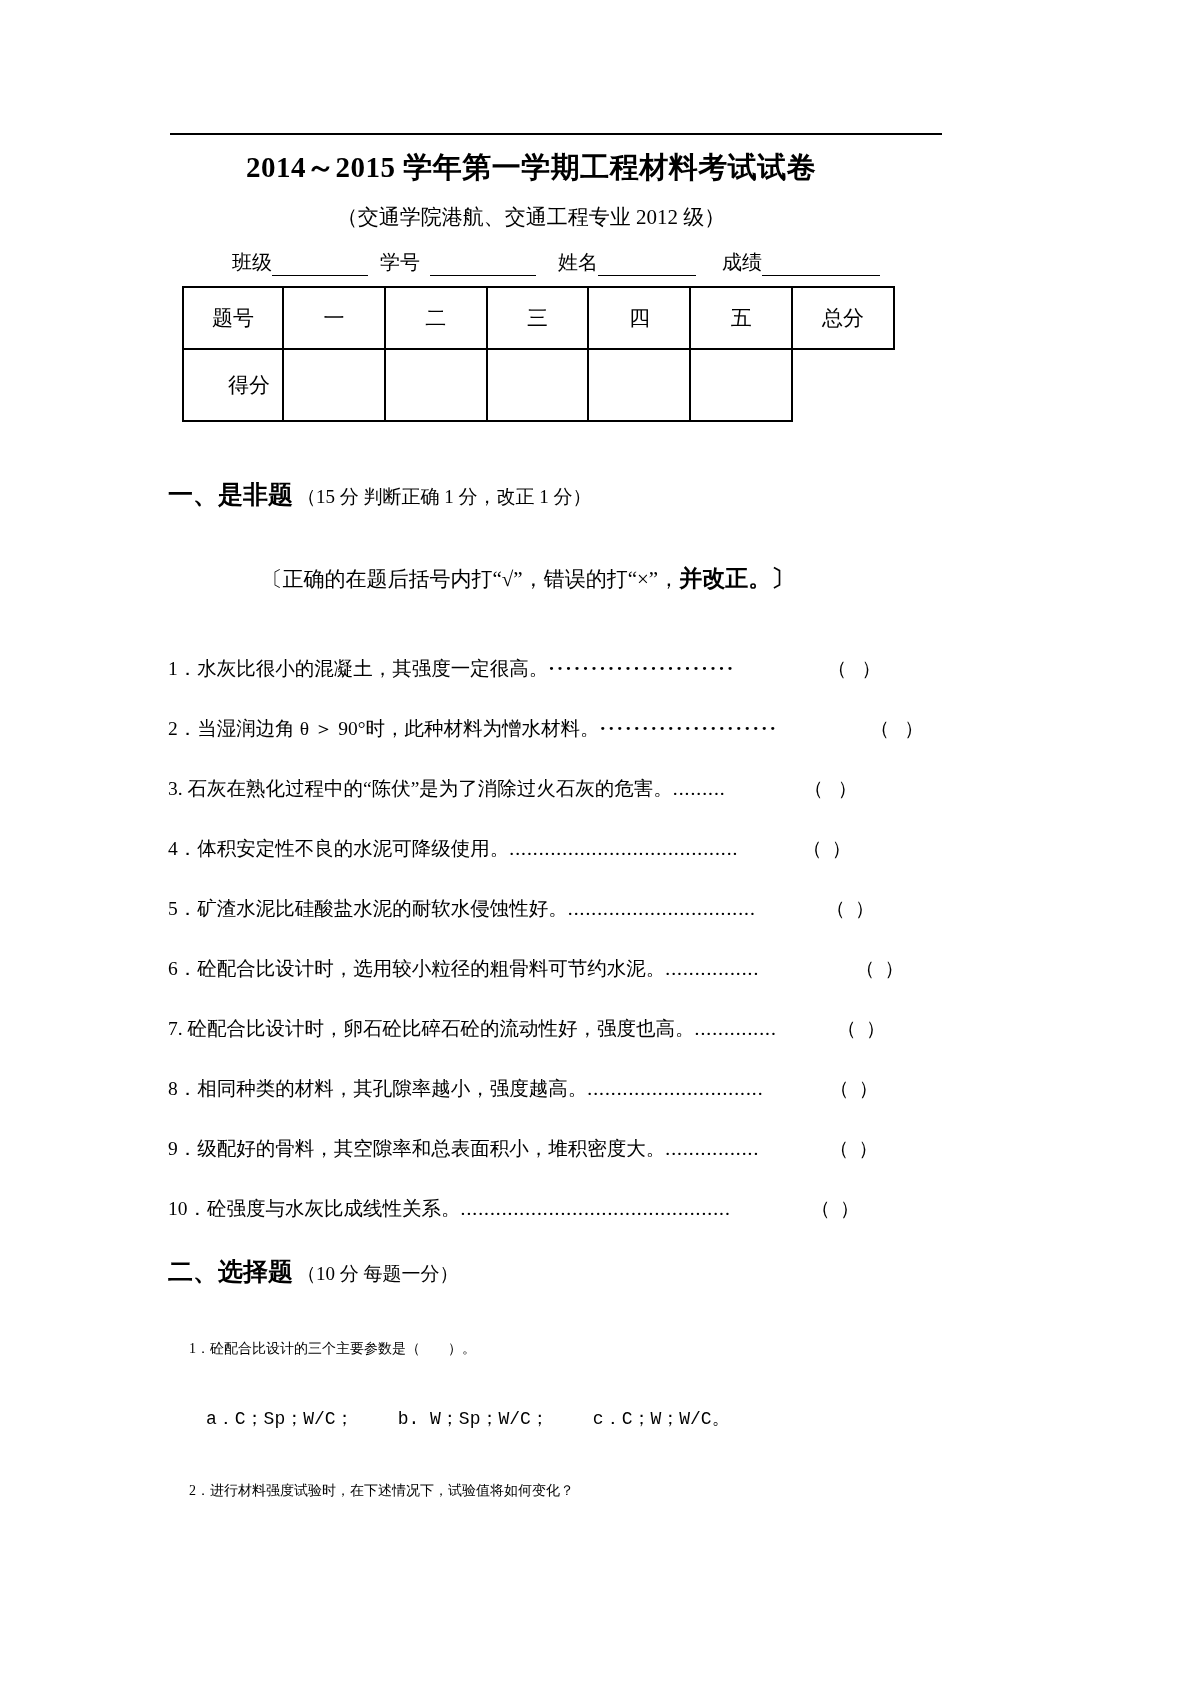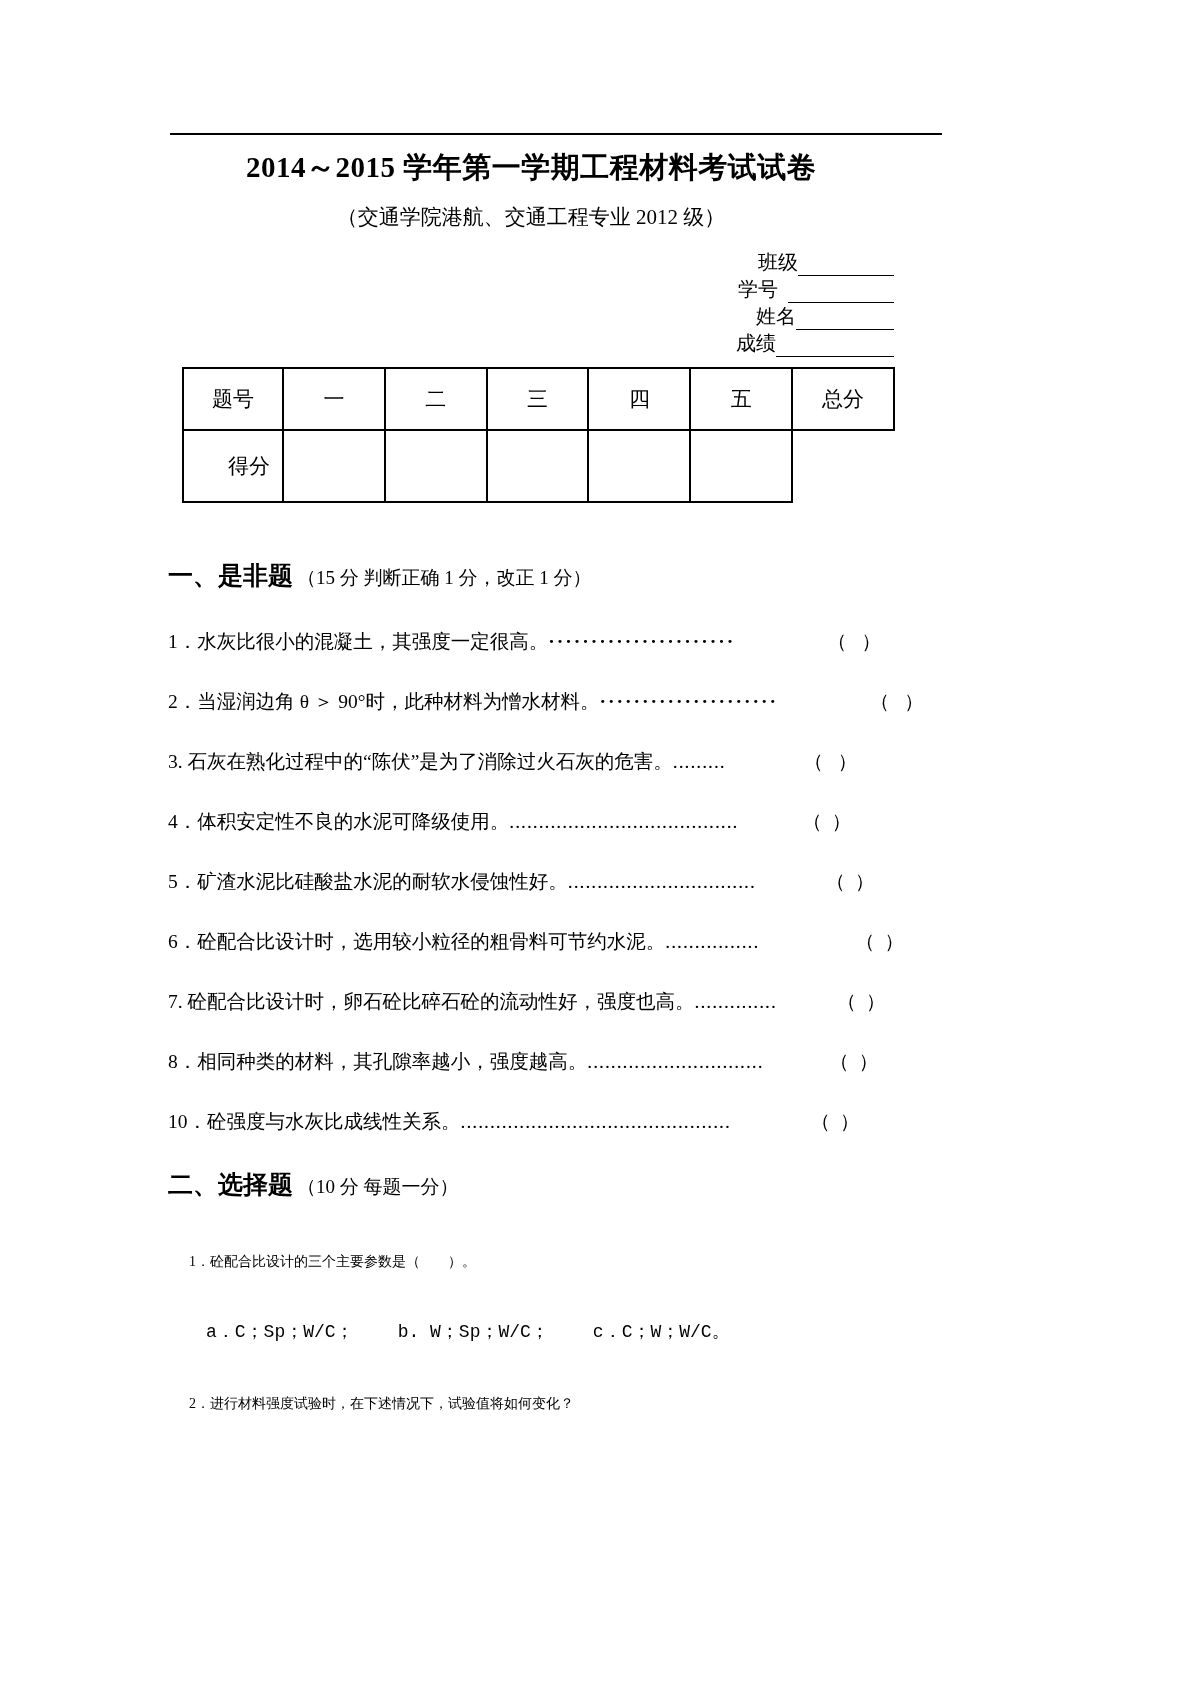--- a/index.html
+++ b/index.html
@@ -6,27 +6,27 @@
   html,body { background:#ffffff; }
   body { width:1190px; height:1683px; font-family:"Liberation Serif", serif; color:#000; }
   .page { width:1142px; height:1683px; position:relative; overflow:hidden; }
   .content { padding-left:168px; padding-right:248px; }
 
   .top-rule { margin-top:133px; margin-left:2px; width:772px; border-top:2px solid #000; }
 
   .exam-title { margin-top:13px; text-align:center; font-size:29px; font-weight:bold; letter-spacing:0.5px; }
   .exam-subtitle { margin-top:15px; text-align:center; font-size:21px; }
 
-  .fields-row { margin-top:18px; padding-left:64px; display:flex; align-items:flex-end; font-size:20px; white-space:nowrap;flex-direction:column; }
+  .fields-row { margin-top:18px; padding-left:64px; display:flex; align-items:flex-end; font-size:20px; white-space:nowrap; }
   .field { display:flex; align-items:flex-end; }
   .field .blank { display:inline-block; border-bottom:1.5px solid #000; height:24px; }
   .field-1 .blank { width:96px; }
   .field-2 { margin-left:12px; } .field-2 .blank { width:106px; margin-left:10px; }
   .field-3 { margin-left:22px; } .field-3 .blank { width:98px; }
-  .field-4 { } .field-4 .blank { width:118px; }
+  .field-4 { margin-left:26px; } .field-4 .blank { width:118px; }
 
   table.score-table { margin-top:10px; margin-left:14px; border-collapse:collapse; table-layout:fixed; width:713px; }
   table.score-table td { border:2px solid #000; text-align:center; font-size:21px; }
   table.score-table col.c0 { width:100px; }
   table.score-table tr.r-head td { height:62px; }
   table.score-table tr.r-score td { height:72px;padding-left:32px; }
 
   .sec-heading { margin-top:56px; font-size:19px; }
   .sec-heading .h-main { font-size:25px; font-weight:bold;text-align:right; }
   .sec-heading .h-note { font-size:19px; margin-left:4px; }
@@ -113,20 +113,23 @@
         <td></td>
         <td></td>
       </tr>
     </tbody>
       </table>
 
     <div class="sec-heading">
       <span class="h-main">一、是非题</span><span class="h-note">（15 分  判断正确 1 分，改正 1 分）</span>
     </div>
 
+    <div class="instruction">
+      <span>〔正确的在题后括号内打“√”，错误的打“×”，</span><span class="instr-bold">并改正。〕</span>
+    </div>
 
     <div class="questions">
       <div class="q-row q1">
         <span>1．水灰比很小的混凝土，其强度一定很高。</span><span class="leader leader-mid">······················</span><span class="bracket">（   ）</span>
       </div>
       <div class="q-row q2">
         <span>2．当湿润边角 θ ＞ 90°时，此种材料为憎水材料。</span><span class="leader leader-mid">·····················</span><span class="bracket">（   ）</span>
       </div>
       <div class="q-row q3">
         <span>3. 石灰在熟化过程中的“陈伏”是为了消除过火石灰的危害。</span><span class="leader">.........</span><span class="bracket">（   ）</span>
@@ -139,20 +142,23 @@
       </div>
       <div class="q-row q6">
         <span>6．砼配合比设计时，选用较小粒径的粗骨料可节约水泥。</span><span class="leader">................</span><span class="bracket">（  ）</span>
       </div>
       <div class="q-row q7">
         <span>7. 砼配合比设计时，卵石砼比碎石砼的流动性好，强度也高。</span><span class="leader">..............</span><span class="bracket">（  ）</span>
       </div>
       <div class="q-row q8">
         <span>8．相同种类的材料，其孔隙率越小，强度越高。</span><span class="leader">..............................</span><span class="bracket">（  ）</span>
       </div>
+      <div class="q-row q9">
+        <span>9．级配好的骨料，其空隙率和总表面积小，堆积密度大。</span><span class="leader">................</span><span class="bracket">（  ）</span>
+      </div>
       <div class="q-row q10">
         <span>10．砼强度与水灰比成线性关系。</span><span class="leader">..............................................</span><span class="bracket">（  ）</span>
       </div>
     </div>
 
     <div class="sec-heading sec2-heading">
       <span class="h-main">二、选择题</span><span class="h-note">（10 分  每题一分）</span>
     </div>
 
     <div class="choice-q">

